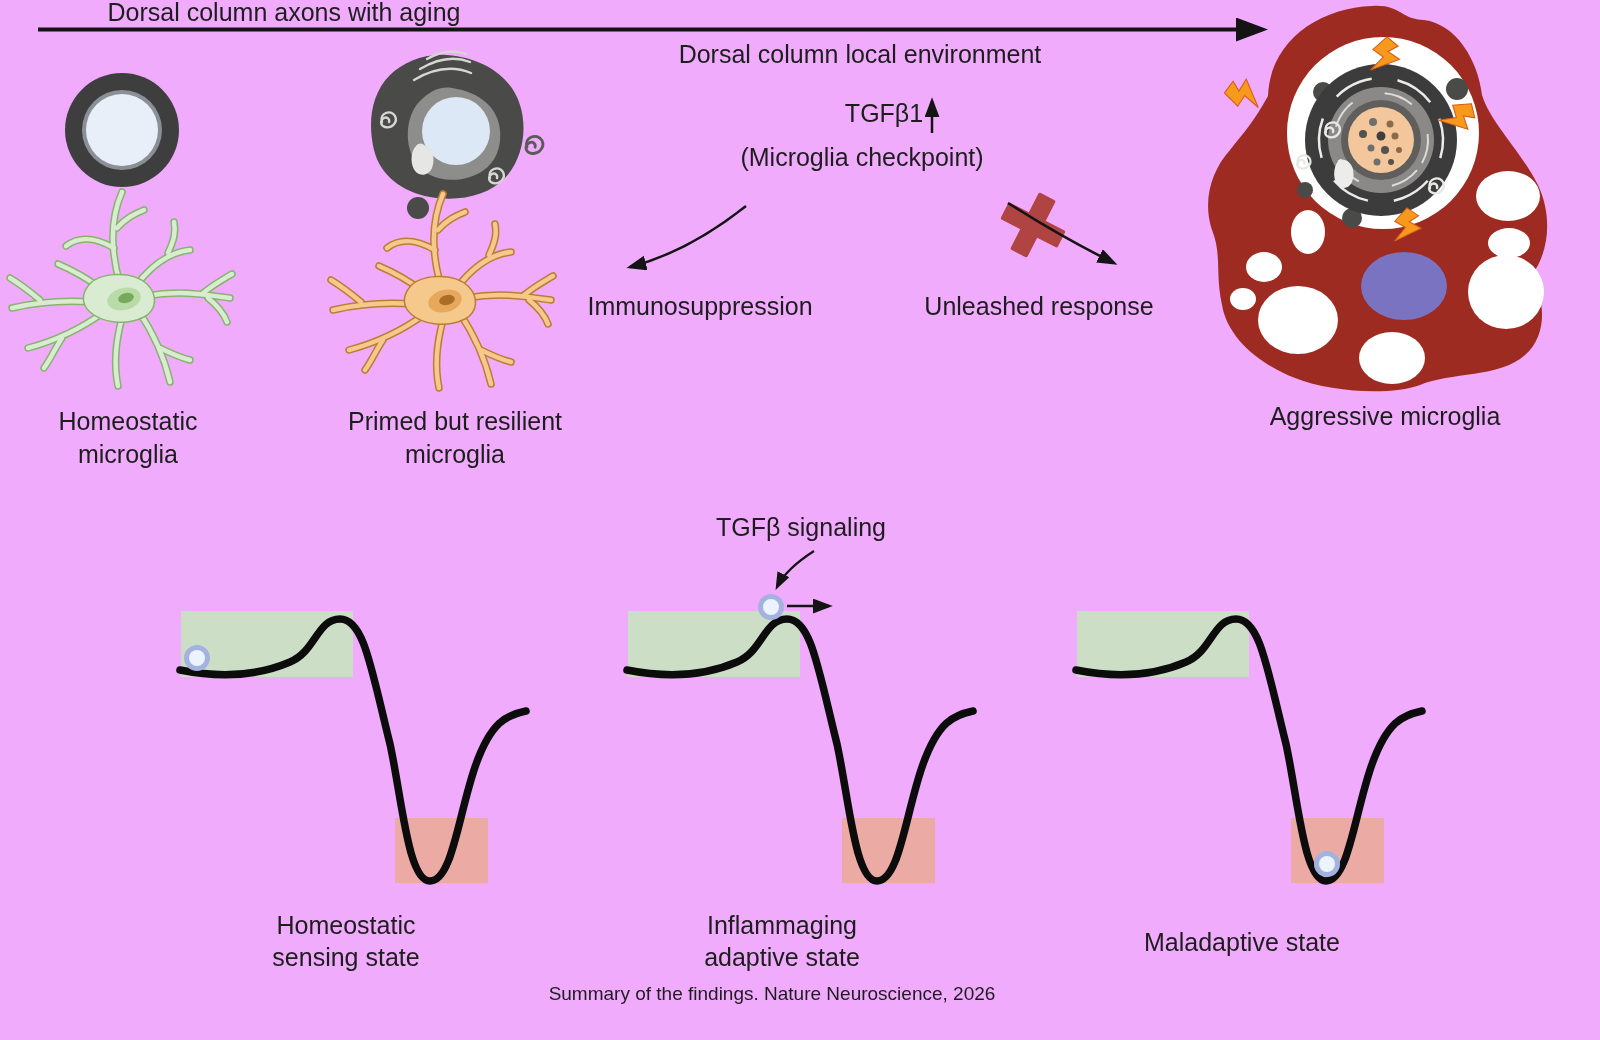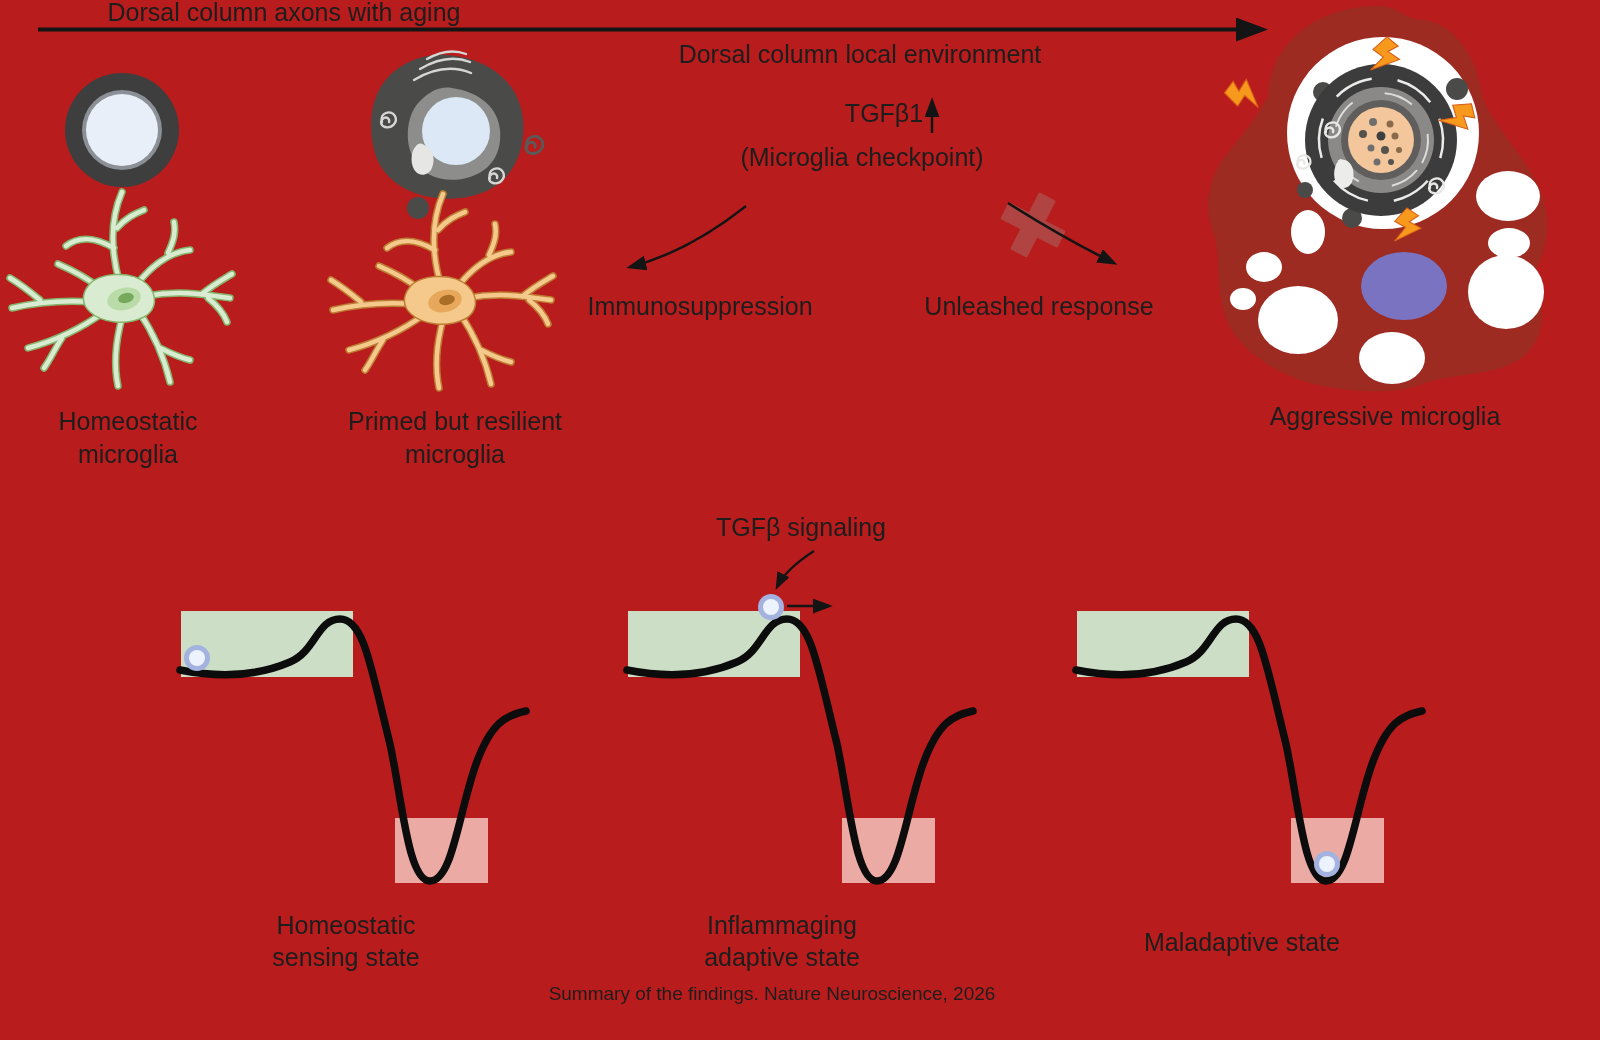--- a/index.html
+++ b/index.html
@@ -1,16 +1,16 @@
 <!DOCTYPE html>
 <html><head>
 <meta charset="utf-8">
 <style>
   html,body{margin:0;padding:0;background:#ffffff;}
-  .canvas-wrap{position:relative;width:1600px;height:1040px;background:#b91c1c;overflow:hidden;}
+  .canvas-wrap{position:relative;width:1600px;height:1040px;background:#f0abfc;overflow:hidden;}
   svg{display:block;}
   text{font-family:"Liberation Sans", sans-serif; fill:#1d1d1d;}
   .t25{font-size:25px;}
   .t19{font-size:19px;}
   .mid{text-anchor:middle;}
   
   .br-o,.br-i{fill:none;stroke-linecap:round;stroke-linejoin:round;}
   .green .br-o{stroke:#85b56c;stroke-width:7.5;}
   .green .br-i{stroke:#d9ecd2;stroke-width:4.5;}
   .green .soma{fill:#d9ecd2;stroke:#85b56c;stroke-width:1.5;}

